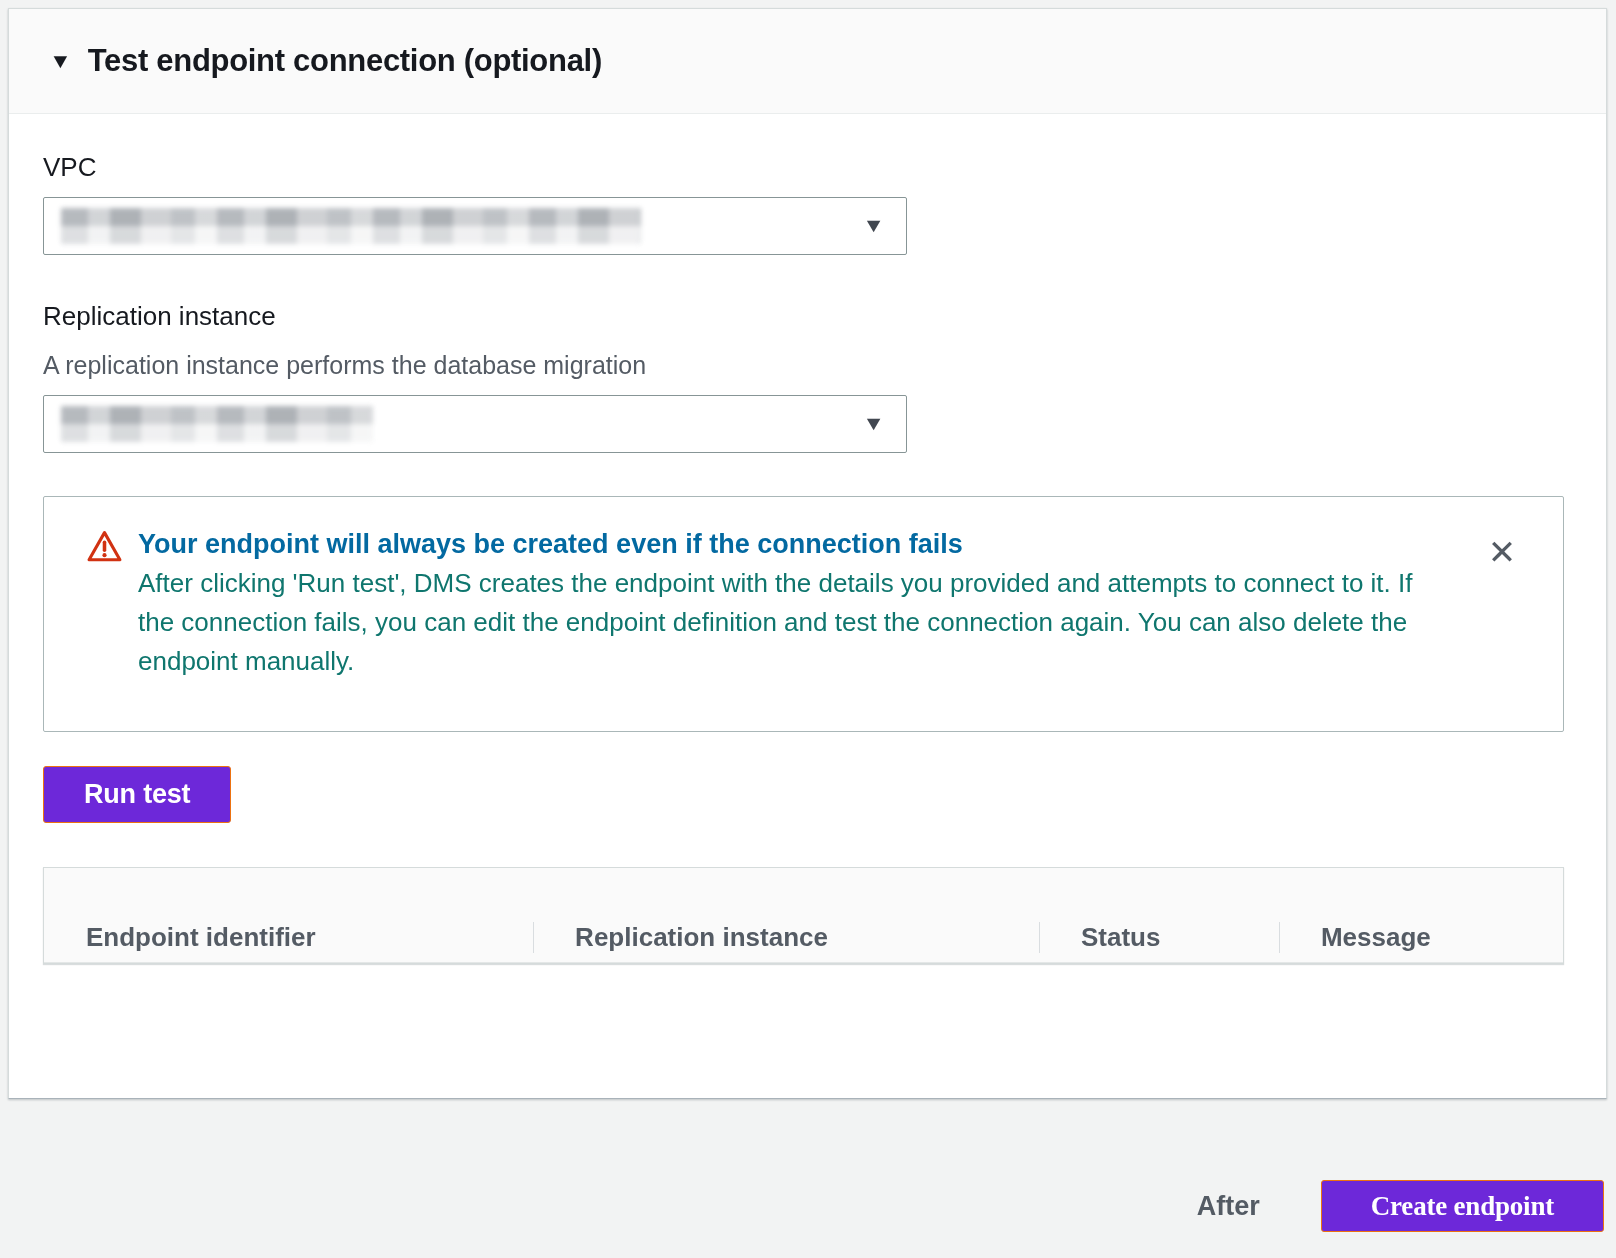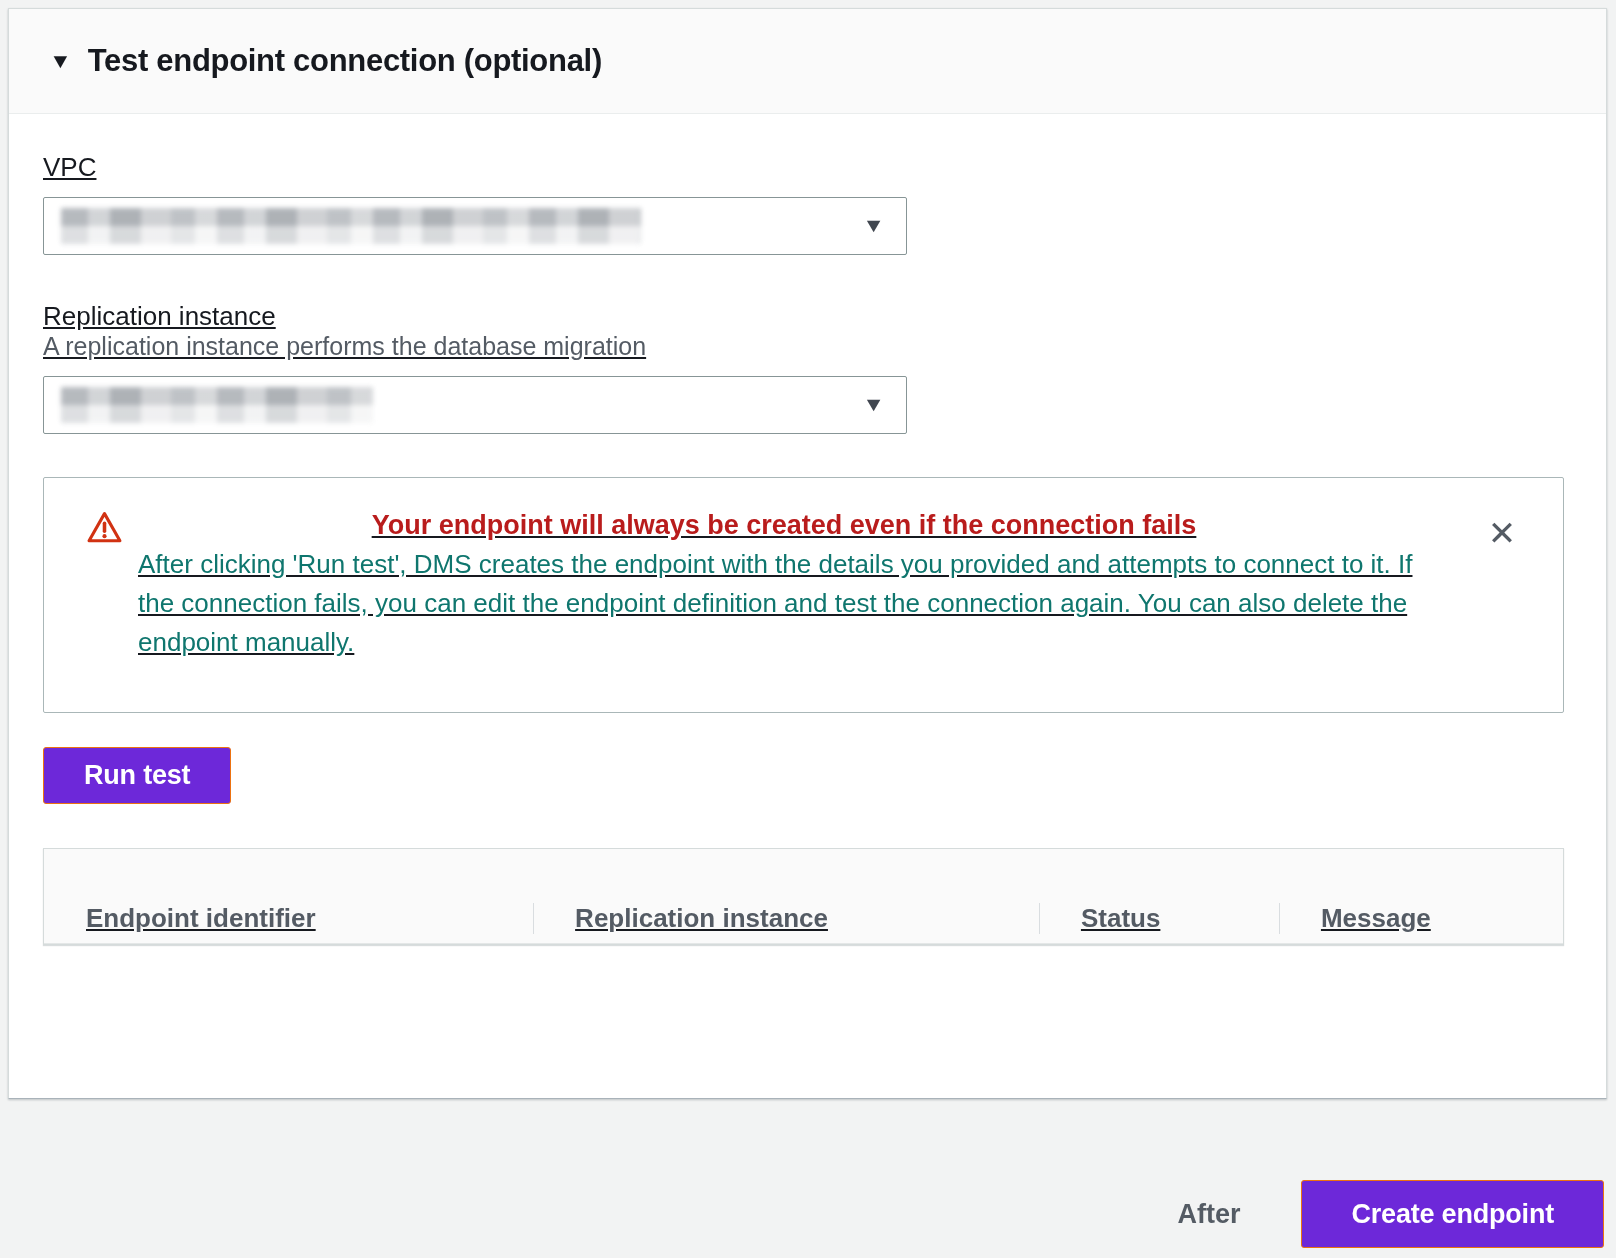--- a/index.html
+++ b/index.html
@@ -32,27 +32,27 @@
     cursor:pointer;
   }
   .caret-down {
     font-size:23px; color:#16191f;
     margin-right:16px; line-height:1;
     transform:scaleY(.9);
   }
   .panel-title {
     font-size:31px; font-weight:700; letter-spacing:-.3px;
   }
-  .panel-body { padding:38px 42px 4px 34px;text-decoration:underline; }
+  .panel-body { padding:38px 42px 4px 34px; }
 
   
   .field { margin:0; }
   .field + .field { margin-top:46px; }
   .field-label { font-size:26px; line-height:30px; color:#16191f; }
-  .field-desc  { font-size:25px; line-height:30px; color:#545b64; margin-top:0; }
+  .field-desc  { font-size:25px; line-height:30px; color:#545b64; margin-top:19px; }
   .select-box {
     position:relative;
     margin-top:15px;
     width:864px; height:58px;
     box-sizing:border-box;
     background:#fff;
     border:1px solid #879596;
     border-radius:2px;
     display:flex; align-items:center;
     padding:0 60px 0 17px;
@@ -81,21 +81,21 @@
     box-sizing:border-box;
     border:1px solid #aab7b8;
     border-radius:2px;
     background:#fff;
     padding:28px 120px 50px 42px;
     display:flex; align-items:flex-start;
   }
   .flash-icon { flex:0 0 auto; width:37px; height:37px; margin-top:3px; }
   .flash-content { margin-left:15px; }
   .flash-title {
-    font-size:27px; font-weight:700; line-height:39px; color:#b91c1c;text-align:center;
+    font-size:27px; font-weight:700; line-height:39px; color:#0369a1;
   }
   .flash-body {
     font-size:26px; line-height:39px; color:#0f766e;
     max-width:1292px;
   }
   .flash-close {
     position:absolute; top:38px; right:44px;
     width:34px; height:34px;
     border:none; background:transparent;
     font-size:34px; line-height:34px; font-weight:400;
@@ -105,21 +105,21 @@
   
   .btn-primary {
     display:inline-flex; align-items:center; justify-content:center;
     background:#6d28d9; color:#ffffff;
     border:1px solid #ec7211; border-radius:3px;
     font-family:"Liberation Sans", sans-serif;
     font-size:27px; font-weight:700; letter-spacing:-.2px;
     cursor:pointer;
   }
   .btn-run { margin-top:34px; height:57px; padding:0 40px; }
-  .btn-create { height:68px; padding:0 49px; }
+  .btn-create { height:52px; padding:0 49px;font-family:Liberation Serif, serif; }
   .btn-link {
     border:none; background:transparent;
     font-family:"Liberation Sans", sans-serif;
     font-size:27px; font-weight:700; color:#545b64;
     cursor:pointer; padding:0;
   }
 
   
   .results-table {
     margin-top:44px;

